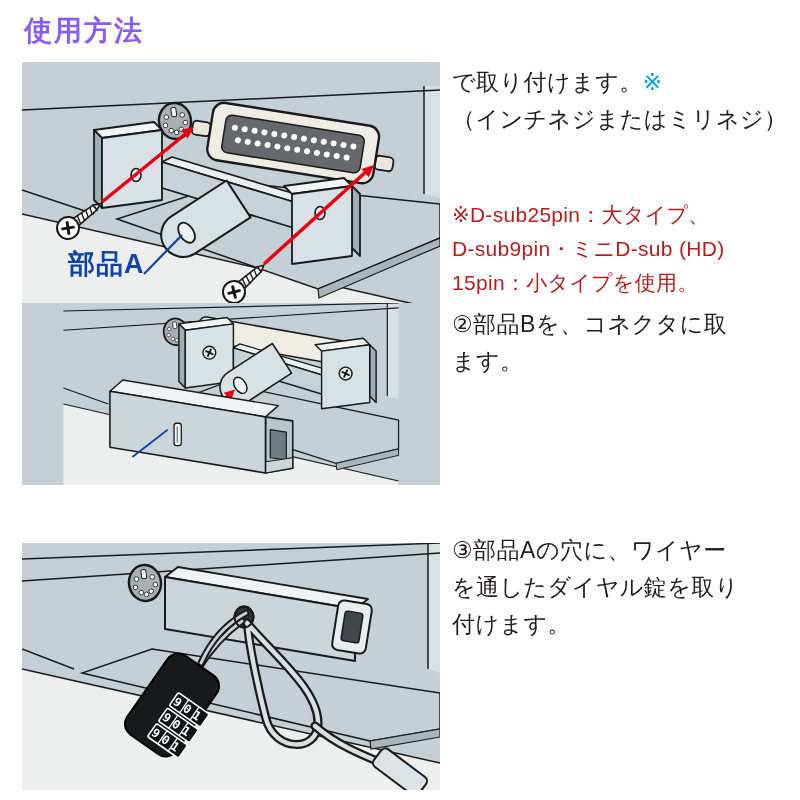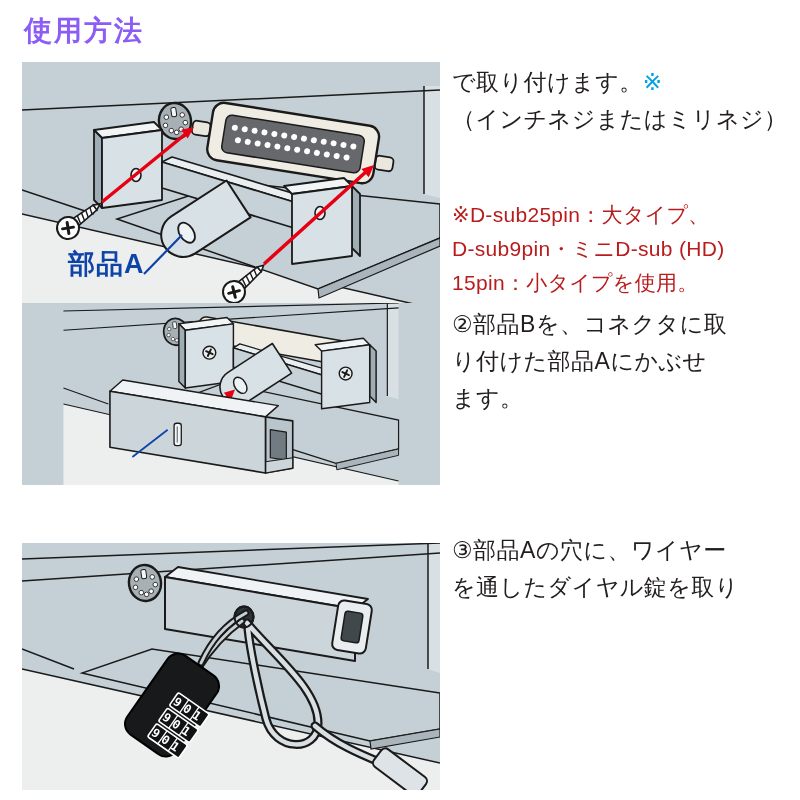--- a/index.html
+++ b/index.html
@@ -323,20 +323,20 @@
 </div>
 
 <div class="note">
   <div>※D-sub25pin：大タイプ、</div>
   <div>D-sub9pin・ミニD-sub (HD)</div>
   <div>15pin：小タイプを使用。</div>
 </div>
 
 <div class="step-text" id="step2-text">
   <div>②部品Bを、コネクタに取</div>
-  <div>り付けた部品Aにかぶせ</div>
   <div>ます。</div>
 </div>
 
 <div class="step-text" id="step3-text">
   <div>③部品Aの穴に、ワイヤー</div>
   <div>を通したダイヤル錠を取り</div>
+  <div>付けます。</div>
 </div>
 
 </body></html>

